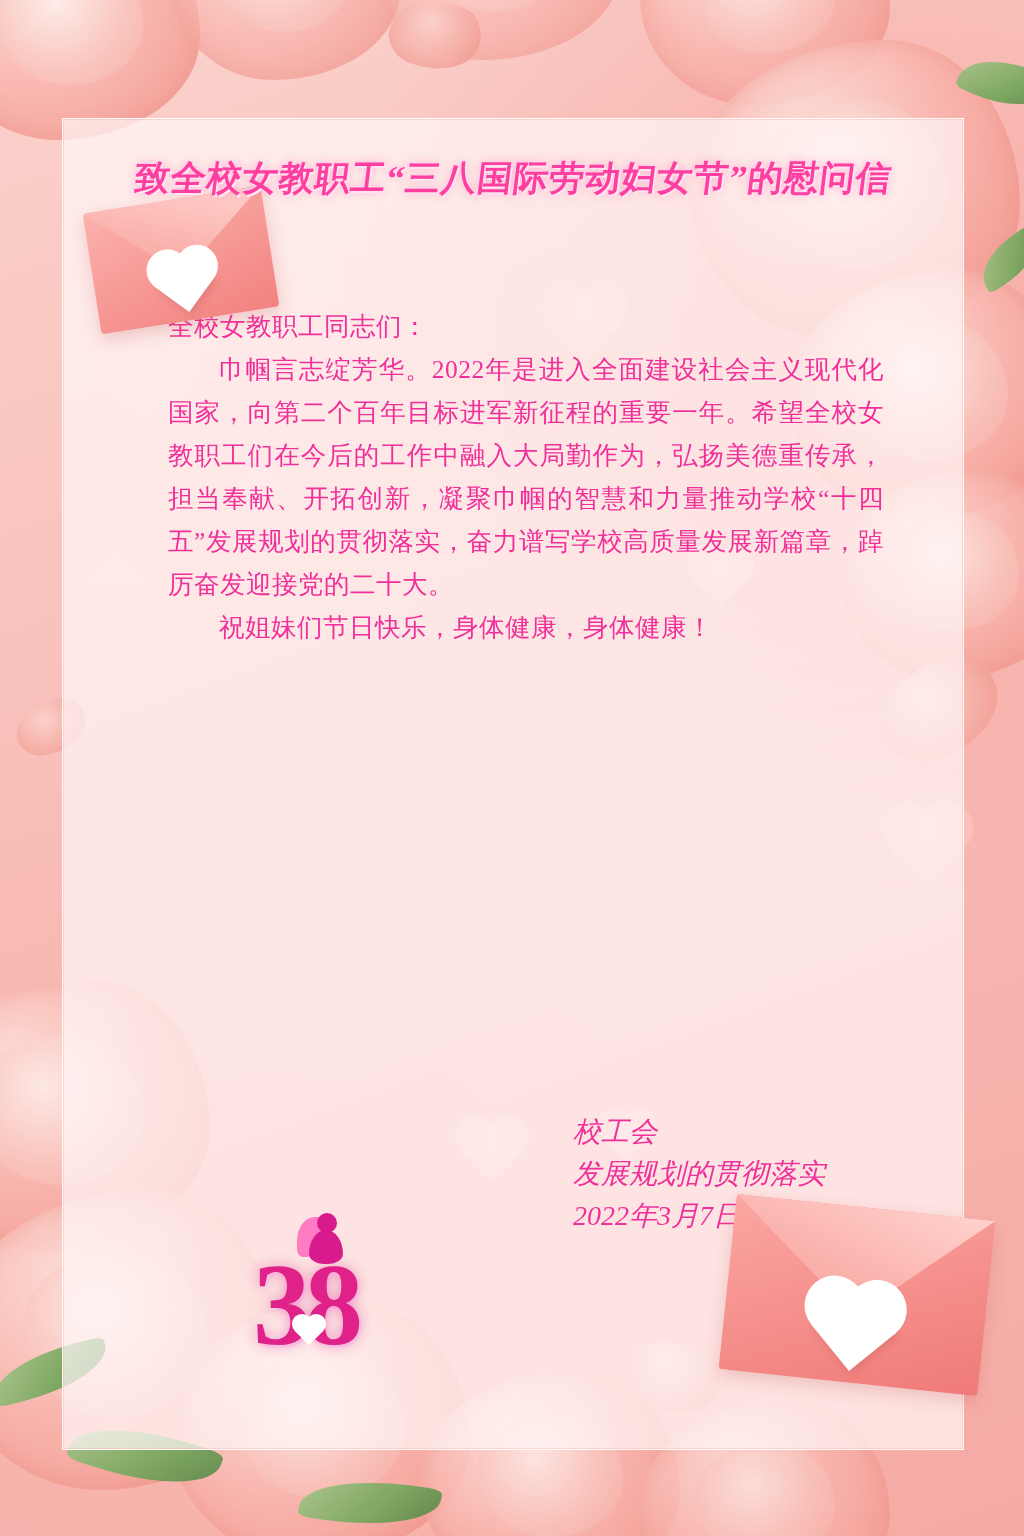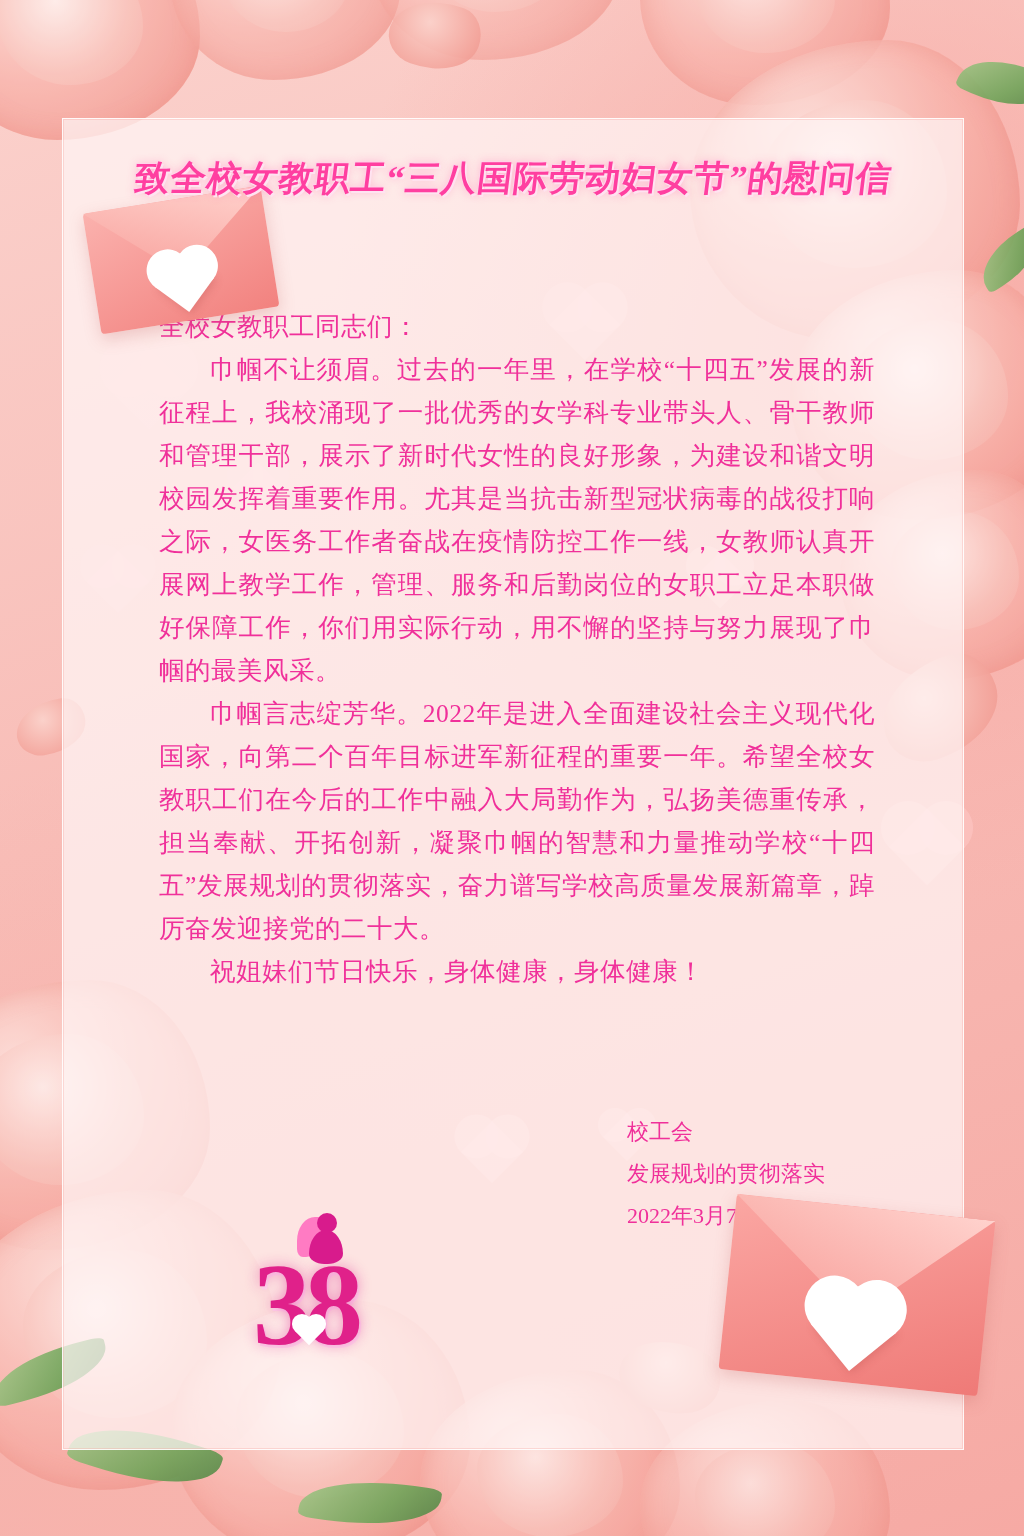--- a/index.html
+++ b/index.html
@@ -152,21 +152,21 @@
     background: inherit;
   }
   .env-heart:before { top: -50%; left: 0; }
   .env-heart:after  { left: 50%; top: 0; }
   .envelope-right .env-heart { width: 60px; height: 60px; margin-left: -30px; }
   .envelope-right .env-body { background: linear-gradient(160deg, #fba7a3 0%, #ef7a77 100%); }
 
   
   .content {
     position: absolute;
-    left: 96px;
+    left: 105px;
     top: 186px;
     width: 716px;
     z-index: 4;
     color: #f0309a;
     font-family: "Liberation Serif", serif;
     font-size: 25.5px;
     line-height: 43px;
     letter-spacing: .5px;
     text-align: justify;
   }
@@ -174,23 +174,24 @@
   .content p.indent { text-indent: 2em; }
   .salutation { margin-bottom: 0; }
 
   .signature {
     position: absolute;
     right: 138px;
     bottom: 212px;
     z-index: 4;
     color: #f0309a;
     font-family: "Liberation Serif", serif;
-    font-size: 22px;
+    font-size: 28px;
     line-height: 42px;
     text-align: left;
+    font-style: italic;
   }
   .signature div { white-space: nowrap; }
 
   
   .logo38 {
     position: absolute;
     left: 190px;
     bottom: 86px;
     z-index: 7;
     display: flex;
@@ -313,21 +314,20 @@
       <div class="env-flap"></div>
       <div class="env-heart"></div>
     </div>
 
     <div class="title-wrap">
       <span class="title">致全校女教职工“三八国际劳动妇女节”的慰问信</span>
     </div>
 
     <div class="content">
       <p class="salutation">全校女教职工同志们：</p>
-      <p class="indent">巾帼不让须眉。过去的一年里，在学校“十四五”发展的新征程上，我校涌现了一批优秀的女学科专业带头人、骨干教师和管理干部，展示了新时代女性的良好形象，为建设和谐文明校园发挥着重要作用。尤其是当抗击新型冠状病毒的战役打响之际，女医务工作者奋战在疫情防控工作一线，女教师认真开展网上教学工作，管理、服务和后勤岗位的女职工立足本职做好保障工作，你们用实际行动，用不懈的坚持与努力展现了巾帼的最美风采。</p>
       <p class="indent">巾帼言志绽芳华。2022年是进入全面建设社会主义现代化国家，向第二个百年目标进军新征程的重要一年。希望全校女教职工们在今后的工作中融入大局勤作为，弘扬美德重传承，担当奉献、开拓创新，凝聚巾帼的智慧和力量推动学校“十四五”发展规划的贯彻落实，奋力谱写学校高质量发展新篇章，踔厉奋发迎接党的二十大。</p>
       <p class="indent">祝姐妹们节日快乐，身体健康，身体健康！</p>
     </div>
 
     <div class="signature">
       <div>校工会</div>
       <div>发展规划的贯彻落实</div>
       <div>2022年3月7日</div>
     </div>
 

